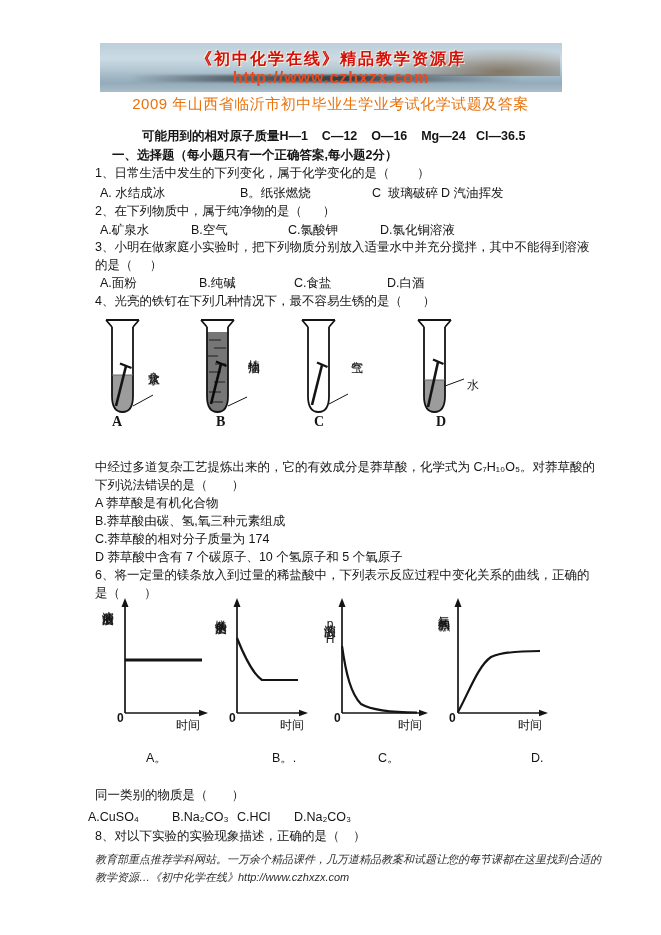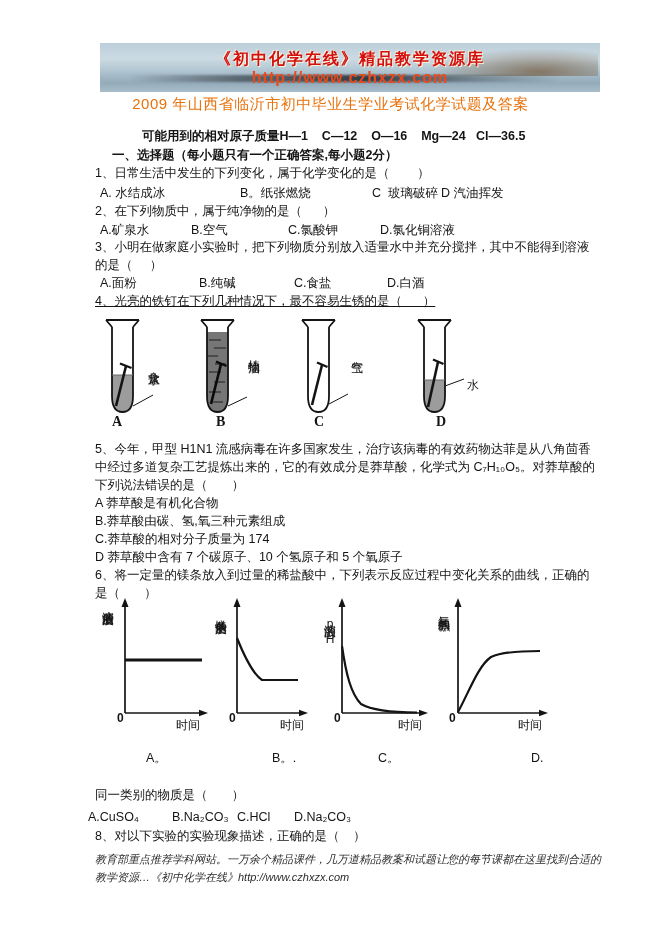--- a/index.html
+++ b/index.html
@@ -3,21 +3,21 @@
 <meta charset="utf-8">
 <style>
   html,body{margin:0;padding:0;background:#fff;}
   .page{position:relative;width:661px;height:935px;background:#ffffff;
         font-family:"Liberation Sans","DejaVu Sans",sans-serif;color:#141414;overflow:hidden;}
   .abs{position:absolute;white-space:pre;}
   .ln{font-size:12.5px;line-height:18px;}
   .b{font-weight:bold;}
   .vtext{writing-mode:vertical-rl;text-orientation:upright;font-size:12px;line-height:13px;letter-spacing:1px;}
   
-  .banner{position:absolute;left:100px;top:43px;width:500px;height:49px;overflow:hidden;
+  .banner{position:absolute;left:100px;top:43px;width:462px;height:49px;overflow:hidden;
           background:linear-gradient(180deg,#bccfda 0%,#ccdae3 32%,#b6cad5 52%,#a2b8c5 68%,#94abba 82%,#a9bec9 100%);}
   .banner::before{content:"";position:absolute;right:2px;top:5px;width:170px;height:28px;
           background:radial-gradient(ellipse at 65% 85%,rgba(125,106,84,.85),rgba(125,106,84,0) 70%);}
   .banner::after{content:"";position:absolute;left:30px;right:40px;top:32px;height:7px;filter:blur(1px);
           background:linear-gradient(90deg,rgba(25,30,36,0) 0%,rgba(25,30,36,.5) 25%,rgba(15,20,26,.75) 55%,rgba(25,30,36,.3) 80%,rgba(25,30,36,0) 100%);}
   .banner-title{position:absolute;left:0;top:6px;width:100%;text-align:center;z-index:2;
           font-size:16px;font-weight:bold;color:#d40f0f;letter-spacing:2px;
           text-shadow:1px 1px 0 rgba(255,246,220,.95),-1px -1px 0 rgba(255,246,220,.75);}
   .banner-url{position:absolute;left:0;top:26px;width:100%;text-align:center;z-index:2;
           font-size:16px;font-weight:bold;color:#e8491d;letter-spacing:1px;}
@@ -55,21 +55,21 @@
   <div class="abs ln" style="left:288px;top:221px;">C.氯酸钾</div>
   <div class="abs ln" style="left:380px;top:221px;">D.氯化铜溶液</div>
 
   <div class="abs ln" style="left:95px;top:238px;">3、小明在做家庭小实验时，把下列物质分别放入适量水中并充分搅拌，其中不能得到溶液</div>
   <div class="abs ln" style="left:95px;top:256px;">的是（     ）</div>
   <div class="abs ln" style="left:100px;top:274px;">A.面粉</div>
   <div class="abs ln" style="left:199px;top:274px;">B.纯碱</div>
   <div class="abs ln" style="left:294px;top:274px;">C.食盐</div>
   <div class="abs ln" style="left:387px;top:274px;">D.白酒</div>
 
-  <div class="abs ln" style="left:95px;top:292px;text-decoration:underline;">4、光亮的铁钉在下列几种情况下，最不容易生锈的是（      ）</div>
+  <div class="abs ln" style="left:95px;top:292px;">4、光亮的铁钉在下列几种情况下，最不容易生锈的是（      ）</div>
 
   <svg class="fig" style="left:95px;top:318px;" width="400" height="116" viewBox="0 0 400 116">
 
     <g>
       <path d="M17,57 L17,78 Q17,94 27.5,94 Q38,94 38,78 L38,57 Z" fill="#9c9c9c" stroke="none"></path>
       <path d="M17,9 L17,78 Q17,94 27.5,94 Q38,94 38,78 L38,9" fill="none" stroke="#141414" stroke-width="1.8"></path>
       <path d="M11,2 L44,2 M11,2 L17,9 M44,2 L38,9" fill="none" stroke="#141414" stroke-width="1.8"></path>
       <line x1="17" y1="57" x2="38" y2="57" stroke="#6b6b6b" stroke-width="1"></line>
       <line x1="21" y1="88" x2="31" y2="48" stroke="#141414" stroke-width="2.6"></line>
       <line x1="25" y1="45.5" x2="36.5" y2="50" stroke="#141414" stroke-width="2.4"></line>
@@ -107,21 +107,20 @@
 
   <div class="abs vtext" style="left:147px;top:362px;">食盐水</div>
   <div class="abs vtext" style="left:247px;top:350px;">植物油</div>
   <div class="abs vtext" style="left:350px;top:351px;">空气</div>
   <div class="abs" style="left:467px;top:377px;font-size:12px;">水</div>
   <div class="abs tube-letter" style="left:112px;top:414px;">A</div>
   <div class="abs tube-letter" style="left:216px;top:414px;">B</div>
   <div class="abs tube-letter" style="left:314px;top:414px;">C</div>
   <div class="abs tube-letter" style="left:436px;top:414px;">D</div>
 
-  <div class="abs ln" style="left:95px;top:440px;">5、今年，甲型 H1N1 流感病毒在许多国家发生，治疗该病毒的有效药物达菲是从八角茴香</div>
   <div class="abs ln" style="left:95px;top:476px;">下列说法错误的是（       ）</div>
   <div class="abs ln" style="left:95px;top:458px;">中经过多道复杂工艺提炼出来的，它的有效成分是莽草酸，化学式为 C₇H₁₀O₅。对莽草酸的</div>
   <div class="abs ln" style="left:95px;top:494px;">A 莽草酸是有机化合物</div>
   <div class="abs ln" style="left:95px;top:512px;">B.莽草酸由碳、氢,氧三种元素组成</div>
   <div class="abs ln" style="left:95px;top:530px;">C.莽草酸的相对分子质量为 174</div>
   <div class="abs ln" style="left:95px;top:548px;">D 莽草酸中含有 7 个碳原子、10 个氢原子和 5 个氧原子</div>
 
   <div class="abs ln" style="left:95px;top:566px;">6、将一定量的镁条放入到过量的稀盐酸中，下列表示反应过程中变化关系的曲线，正确的</div>
   <div class="abs ln" style="left:95px;top:584px;">是（       ）</div>
 

